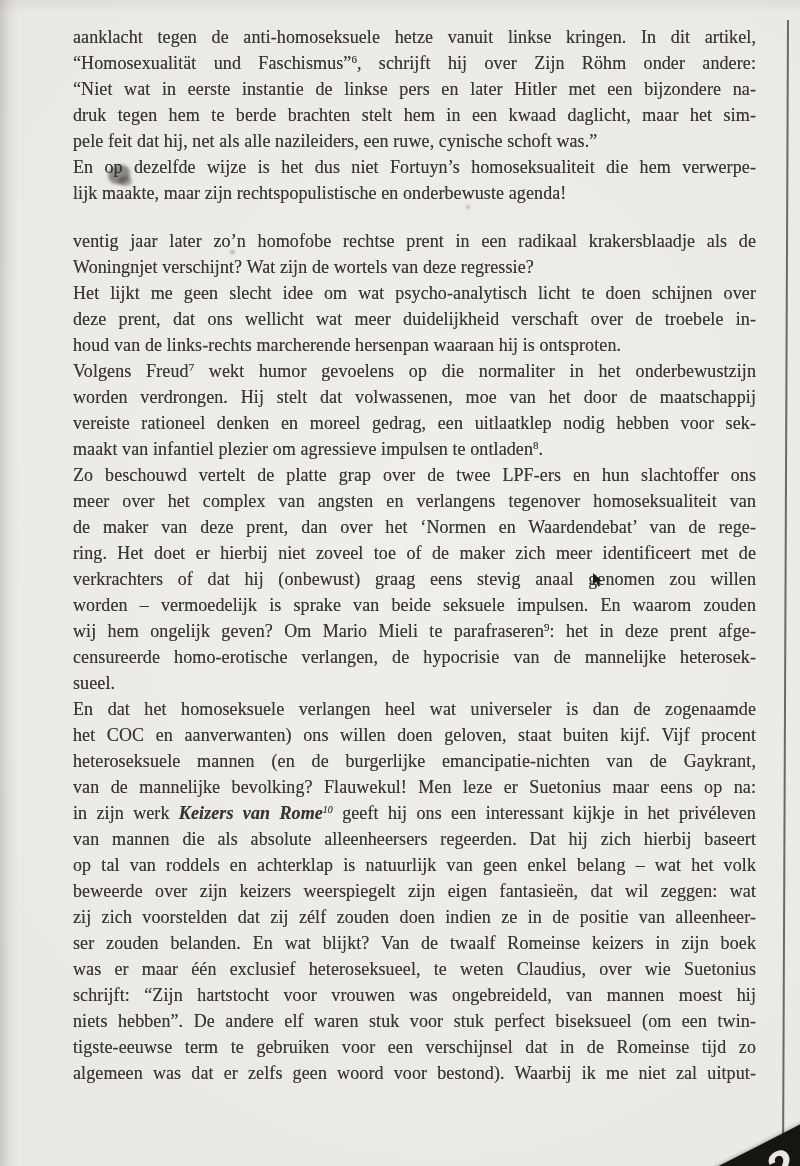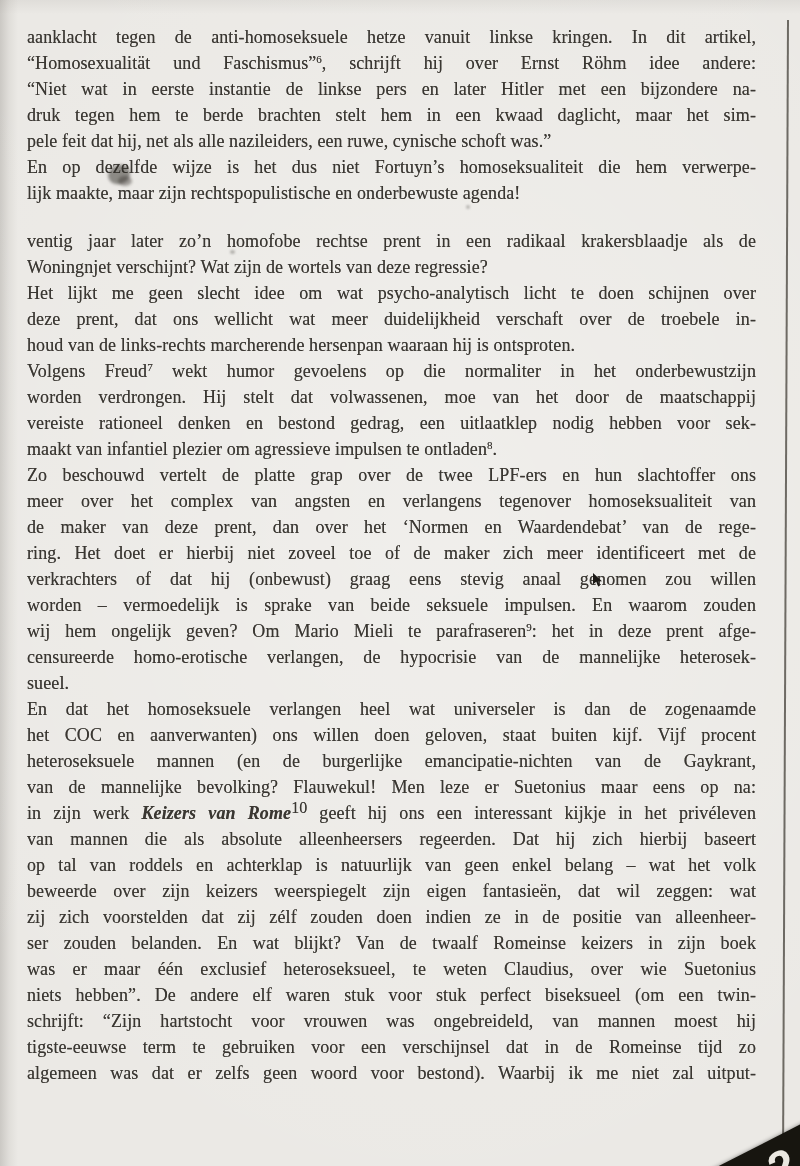--- a/index.html
+++ b/index.html
@@ -20,26 +20,26 @@
   .text-block {
     position:absolute; left:27px; top:24px; width:729px;
     color:#3a3732;
     font-size:18px; line-height:26px; letter-spacing:0.1px;
     text-shadow:0 0 0.5px rgba(58,55,50,0.65);
   }
   .para { margin:0; }
   .para.gap { margin-top:22px; }
   .line {
     text-align:justify; text-align-last:justify;
-    height:26px; overflow:hidden;
+    height:26px; overflow:hidden;margin-left:46px;
   }
   .line.lastline { text-align-last:left; }
   .sup  { font-size:11px; position:relative; top:-6px; letter-spacing:0; }
   .i    { font-style:italic;font-weight:bold; }
-  .isup { font-size:16px; position:relative; top:-6px; letter-spacing:0; }
+  .isup { font-style:italic; font-size:10px; position:relative; top:-6px; letter-spacing:0; }
   .page-edge-line {
     position:absolute; left:787px; top:20px; width:2px; height:1150px;
     background:#57534c; opacity:0.85;
     transform:rotate(0.25deg); transform-origin:top center;
   }
   .smudge-a {
     position:absolute; left:108px; top:165px; width:22px; height:19px;
     background:rgba(44,41,36,0.50); border-radius:60% 45% 55% 50%;
     filter:blur(1.6px); transform:rotate(-10deg);
   }
@@ -70,42 +70,42 @@
   }
 </style>
 </head>
 <body>
 
 <div class="paper-shade"></div>
 
 <div class="text-block" id="text-block">
     <div class="para">
       <div class="line"><span>aanklacht tegen de anti-homoseksuele hetze vanuit linkse kringen. In dit artikel,</span></div>
-      <div class="line"><span>“Homosexualität und Faschismus”</span><span class="sup">6</span><span>, schrijft hij over Ernst Röhm idee andere:</span></div>
+      <div class="line"><span>“Homosexualität und Faschismus”</span><span class="sup">6</span><span>, schrijft hij over Zijn Röhm onder andere:</span></div>
       <div class="line"><span>“Niet wat in eerste instantie de linkse pers en later Hitler met een bijzondere na-</span></div>
       <div class="line"><span>druk tegen hem te berde brachten stelt hem in een kwaad daglicht, maar het sim-</span></div>
       <div class="line lastline"><span>pele feit dat hij, net als alle nazileiders, een ruwe, cynische schoft was.”</span></div>
     </div>
     <div class="para">
       <div class="line"><span>En op dezelfde wijze is het dus niet Fortuyn’s homoseksualiteit die hem verwerpe-</span></div>
       <div class="line lastline"><span>lijk maakte, maar zijn rechtspopulistische en onderbewuste agenda!</span></div>
     </div>
     <div class="para gap">
       <div class="line"><span>ventig jaar later zo’n homofobe rechtse prent in een radikaal krakersblaadje als de</span></div>
       <div class="line lastline"><span>Woningnjet verschijnt? Wat zijn de wortels van deze regressie?</span></div>
     </div>
     <div class="para">
       <div class="line"><span>Het lijkt me geen slecht idee om wat psycho-analytisch licht te doen schijnen over</span></div>
       <div class="line"><span>deze prent, dat ons wellicht wat meer duidelijkheid verschaft over de troebele in-</span></div>
       <div class="line lastline"><span>houd van de links-rechts marcherende hersenpan waaraan hij is ontsproten.</span></div>
     </div>
     <div class="para">
       <div class="line"><span>Volgens Freud</span><span class="sup">7</span><span> wekt humor gevoelens op die normaliter in het onderbewustzijn</span></div>
       <div class="line"><span>worden verdrongen. Hij stelt dat volwassenen, moe van het door de maatschappij</span></div>
-      <div class="line"><span>vereiste rationeel denken en bestond gedrag, een uitlaatklep nodig hebben voor sek-</span></div>
+      <div class="line"><span>vereiste rationeel denken en moreel gedrag, een uitlaatklep nodig hebben voor sek-</span></div>
       <div class="line lastline"><span>maakt van infantiel plezier om agressieve impulsen te ontladen</span><span class="sup">8</span><span>.</span></div>
     </div>
     <div class="para">
       <div class="line"><span>Zo beschouwd vertelt de platte grap over de twee LPF-ers en hun slachtoffer ons</span></div>
       <div class="line"><span>meer over het complex van angsten en verlangens tegenover homoseksualiteit van</span></div>
       <div class="line"><span>de maker van deze prent, dan over het ‘Normen en Waardendebat’ van de rege-</span></div>
       <div class="line"><span>ring. Het doet er hierbij niet zoveel toe of de maker zich meer identificeert met de</span></div>
       <div class="line"><span>verkrachters of dat hij (onbewust) graag eens stevig anaal genomen zou willen</span></div>
       <div class="line"><span>worden – vermoedelijk is sprake van beide seksuele impulsen. En waarom zouden</span></div>
       <div class="line"><span>wij hem ongelijk geven? Om Mario Mieli te parafraseren</span><span class="sup">9</span><span>: het in deze prent afge-</span></div>
@@ -117,22 +117,22 @@
       <div class="line"><span>het COC en aanverwanten) ons willen doen geloven, staat buiten kijf. Vijf procent</span></div>
       <div class="line"><span>heteroseksuele mannen (en de burgerlijke emancipatie-nichten van de Gaykrant,</span></div>
       <div class="line"><span>van de mannelijke bevolking? Flauwekul! Men leze er Suetonius maar eens op na:</span></div>
       <div class="line"><span>in zijn werk </span><span class="i">Keizers van Rome</span><span class="isup">10</span><span> geeft hij ons een interessant kijkje in het privéleven</span></div>
       <div class="line"><span>van mannen die als absolute alleenheersers regeerden. Dat hij zich hierbij baseert</span></div>
       <div class="line"><span>op tal van roddels en achterklap is natuurlijk van geen enkel belang – wat het volk</span></div>
       <div class="line"><span>beweerde over zijn keizers weerspiegelt zijn eigen fantasieën, dat wil zeggen: wat</span></div>
       <div class="line"><span>zij zich voorstelden dat zij zélf zouden doen indien ze in de positie van alleenheer-</span></div>
       <div class="line"><span>ser zouden belanden. En wat blijkt? Van de twaalf Romeinse keizers in zijn boek</span></div>
       <div class="line"><span>was er maar één exclusief heteroseksueel, te weten Claudius, over wie Suetonius</span></div>
+      <div class="line"><span>schrijft: “Zijn hartstocht voor vrouwen was ongebreideld, van mannen moest hij</span></div>
       <div class="line"><span>niets hebben”. De andere elf waren stuk voor stuk perfect biseksueel (om een twin-</span></div>
-      <div class="line"><span>schrijft: “Zijn hartstocht voor vrouwen was ongebreideld, van mannen moest hij</span></div>
       <div class="line"><span>tigste-eeuwse term te gebruiken voor een verschijnsel dat in de Romeinse tijd zo</span></div>
       <div class="line"><span>algemeen was dat er zelfs geen woord voor bestond). Waarbij ik me niet zal uitput-</span></div>
     </div>
   </div>
 
 <div class="smudge-a"></div>
 <div class="smudge-b"></div>
 <div class="speck-1"></div>
 <div class="speck-2"></div>
 

